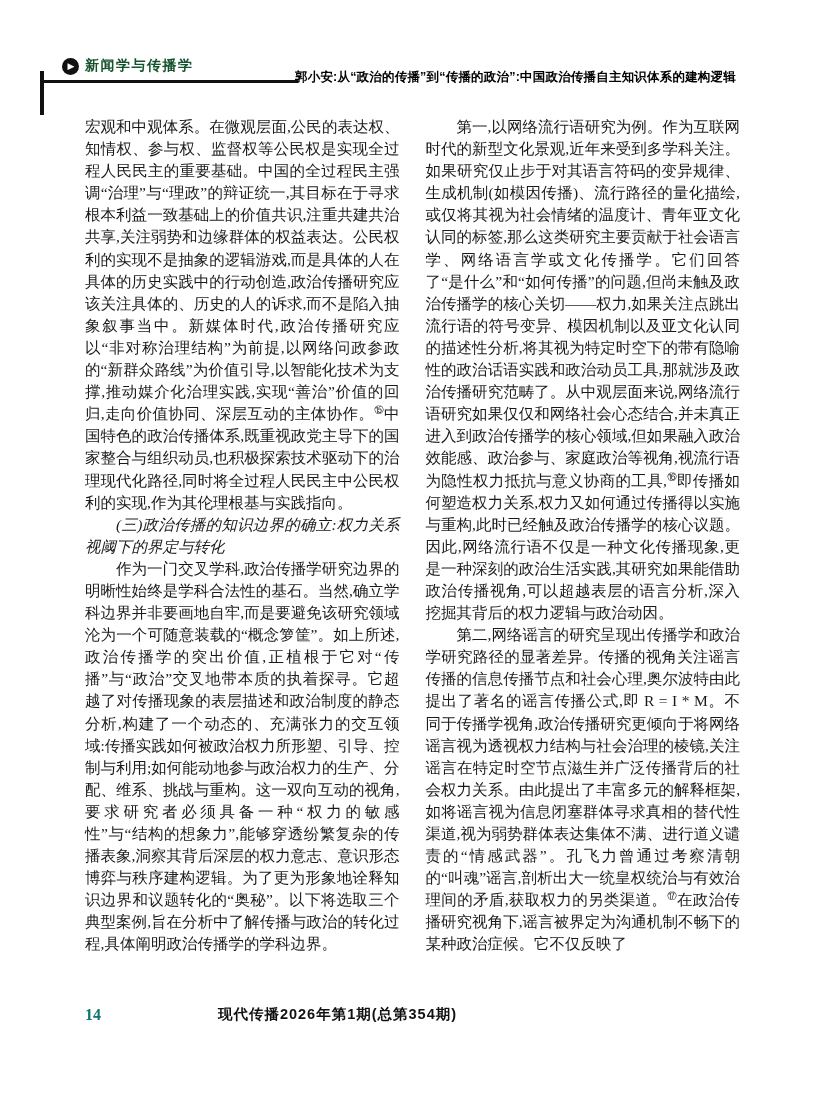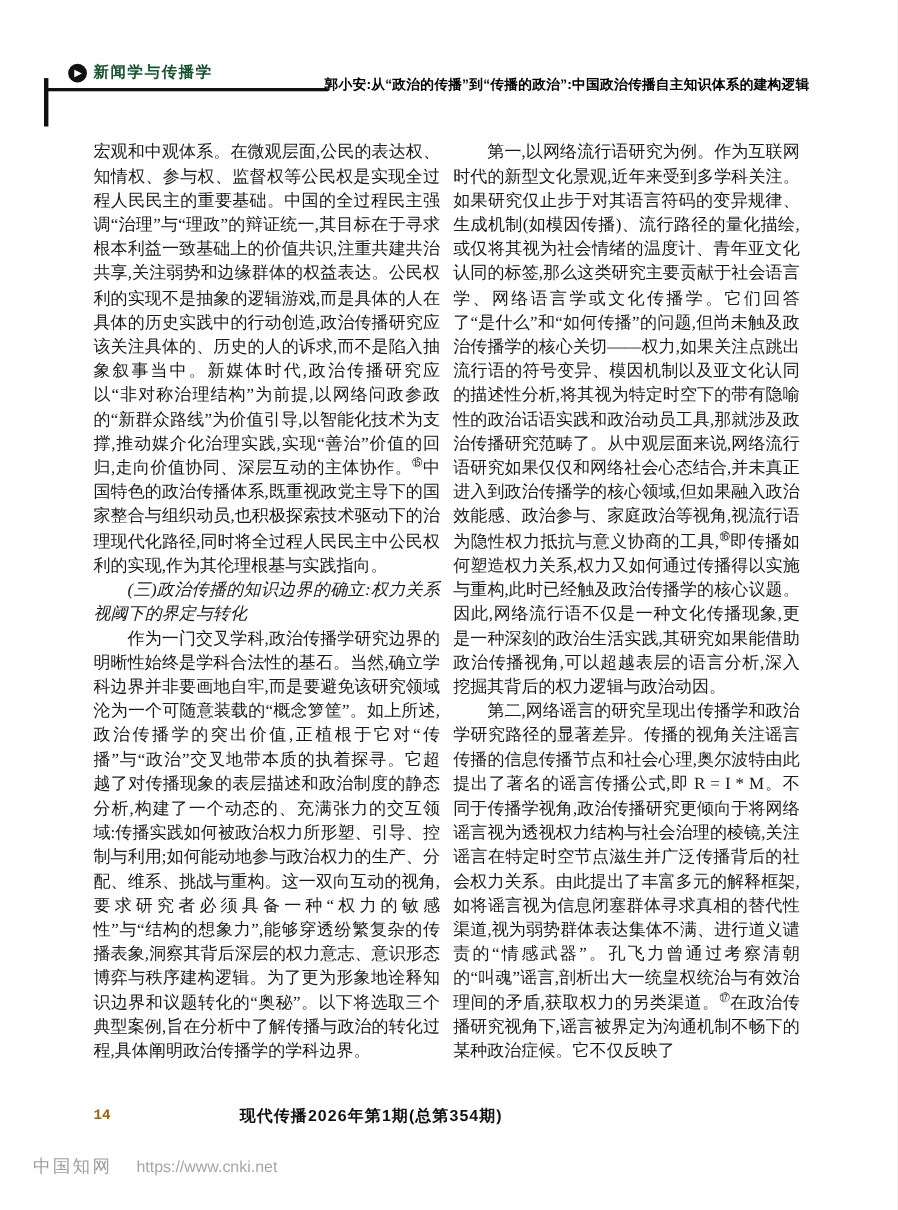--- a/index.html
+++ b/index.html
@@ -37,42 +37,42 @@
   }
   .running-title{
     position:absolute;left:295px;top:69px;width:490px;
     text-align:left;
     font-family:"Liberation Sans","DejaVu Sans",sans-serif;
     font-size:12.5px;font-weight:bold;color:#000;
     letter-spacing:0.2px;
   }
   
   .columns{
-    position:absolute;left:85px;top:128px;width:655px;
-    display:flex;gap:12px;
+    position:absolute;left:85px;top:116px;width:655px;
+    display:flex;gap:26px;
   }
   .col{
     width:315px;
     font-size:15.5px;line-height:22.1px;
     text-align:justify;
     text-justify:inter-ideograph;
   }
   .col p{margin:0;}
   .col p.indent{text-indent:2em;font-family:Liberation Serif, serif;}
   .col p.subheading{
     text-indent:2em;
     font-style:italic;
     font-weight:500;
   }
   .col sup{font-size:9.5px;line-height:0;vertical-align:super;}
   
   .page-number{
     position:absolute;left:85px;top:1006px;
-    font-family:Liberation Mono, monospace;
-    font-size:13px;font-weight:bold;color:#a16207;
+    font-family:Liberation Serif, serif;
+    font-size:16px;font-weight:bold;color:#0f766e;
   }
   .journal-line{
     position:absolute;left:0;top:1005px;width:675px;
     text-align:center;
     font-family:"Liberation Sans","DejaVu Sans",sans-serif;
     font-size:14.5px;font-weight:bold;color:#111;
     letter-spacing:1px;
   }
   
   .watermark{
@@ -109,18 +109,14 @@
     </div>
     <div class="col">
       <p class="para indent">第一,以网络流行语研究为例。作为互联网时代的新型文化景观,近年来受到多学科关注。如果研究仅止步于对其语言符码的变异规律、生成机制(如模因传播)、流行路径的量化描绘,或仅将其视为社会情绪的温度计、青年亚文化认同的标签,那么这类研究主要贡献于社会语言学、网络语言学或文化传播学。它们回答了“是什么”和“如何传播”的问题,但尚未触及政治传播学的核心关切——权力,如果关注点跳出流行语的符号变异、模因机制以及亚文化认同的描述性分析,将其视为特定时空下的带有隐喻性的政治话语实践和政治动员工具,那就涉及政治传播研究范畴了。从中观层面来说,网络流行语研究如果仅仅和网络社会心态结合,并未真正进入到政治传播学的核心领域,但如果融入政治效能感、政治参与、家庭政治等视角,视流行语为隐性权力抵抗与意义协商的工具,<sup>⑯</sup>即传播如何塑造权力关系,权力又如何通过传播得以实施与重构,此时已经触及政治传播学的核心议题。因此,网络流行语不仅是一种文化传播现象,更是一种深刻的政治生活实践,其研究如果能借助政治传播视角,可以超越表层的语言分析,深入挖掘其背后的权力逻辑与政治动因。</p>
       <p class="para indent">第二,网络谣言的研究呈现出传播学和政治学研究路径的显著差异。传播的视角关注谣言传播的信息传播节点和社会心理,奥尔波特由此提出了著名的谣言传播公式,即 R = I * M。不同于传播学视角,政治传播研究更倾向于将网络谣言视为透视权力结构与社会治理的棱镜,关注谣言在特定时空节点滋生并广泛传播背后的社会权力关系。由此提出了丰富多元的解释框架,如将谣言视为信息闭塞群体寻求真相的替代性渠道,视为弱势群体表达集体不满、进行道义谴责的“情感武器”。孔飞力曾通过考察清朝的“叫魂”谣言,剖析出大一统皇权统治与有效治理间的矛盾,获取权力的另类渠道。<sup>⑰</sup>在政治传播研究视角下,谣言被界定为沟通机制不畅下的某种政治症候。它不仅反映了</p>
     </div>
   </div>
 
   <div class="page-number">14</div>
   <div class="journal-line">现代传播2026年第1期(总第354期)</div>
 
-  <div class="watermark">
-    <span class="wm-name">中国知网</span>
-    <span class="wm-url">https://www.cnki.net</span>
-  </div>
 
 </div>
 
 </body></html>

